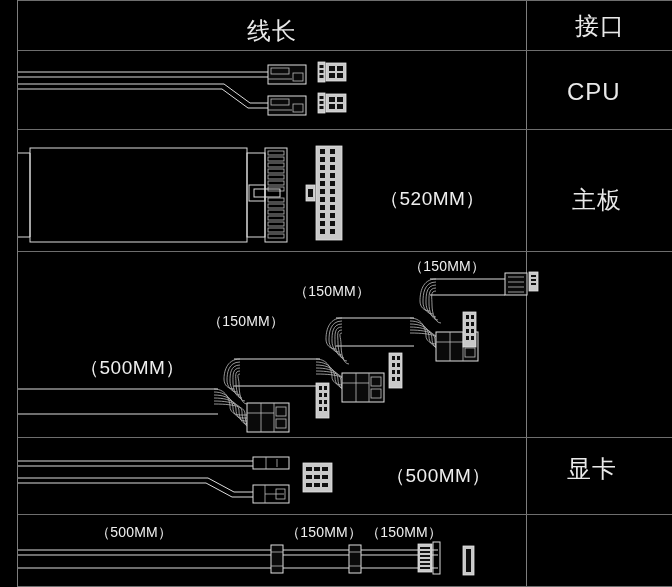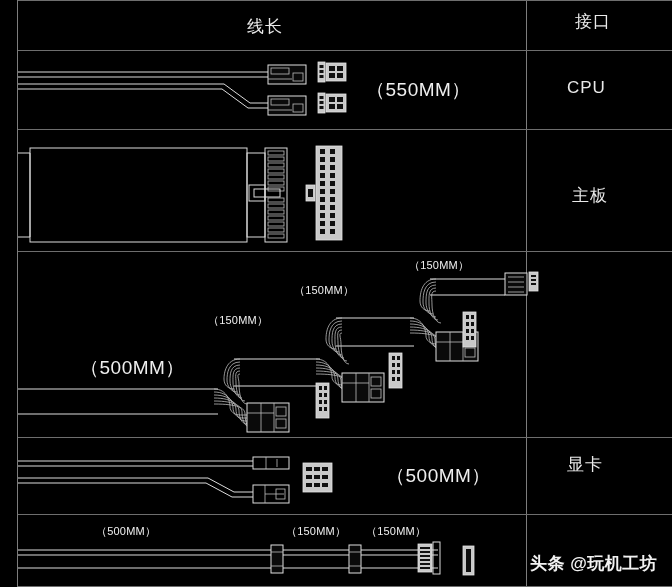--- a/index.html
+++ b/index.html
@@ -21,32 +21,32 @@
   .vdiv {
     position: absolute;
     left: 508px; top: 0; width: 1px; height: 587px;
     background: #7d7d7d;
   }
   .hdiv { position: absolute; left: 0; width: 655px; height: 1px; background: #6e6e6e; }
 
   .cell-label {
     position: absolute;
     color: #e9e9e9;
-    font-size: 17px;
+    font-size: 24px;
     letter-spacing: 1px;
     white-space: nowrap;
   }
   .len-label {
     position: absolute;
     color: #efefef;
     font-size: 19px;
     letter-spacing: 0.5px;
     white-space: nowrap;
   }
-  .len-label.sm { font-size: 11px; letter-spacing: 0.2px; text-align: center; }
+  .len-label.sm { font-size: 14px; letter-spacing: 0.2px; text-align: center; }
 
   .watermark {
     position: absolute;
     color: #f2f2f2;
     font-size: 17px;
     font-weight: bold;
     letter-spacing: 0.5px;
     white-space: nowrap;
   }
 
@@ -118,21 +118,20 @@
         <rect class="fillgray" x="8" y="1" width="20" height="18"></rect>
         <rect class="pin" x="11" y="4" width="6" height="5"></rect>
         <rect class="pin" x="19" y="4" width="6" height="5"></rect>
         <rect class="pin" x="11" y="11" width="6" height="5"></rect>
         <rect class="pin" x="19" y="11" width="6" height="5"></rect>
         <rect class="pin" x="1.5" y="3" width="4" height="3"></rect>
         <rect class="pin" x="1.5" y="8" width="4" height="3"></rect>
         <rect class="pin" x="1.5" y="13" width="4" height="3"></rect>
       </svg>
     </div>
-    <div class="len-label" style="left:348px; top:77px;">（550MM）</div>
     <div class="cell-label" style="left:549px; top:78px;">CPU</div>
 
     <div class="art" style="left:0px; top:140px;">
       <svg width="270" height="105" viewBox="0 0 270 105">
 
         <path class="stroke" d="M0,13 L12,13 L12,97 L0,97"></path>
         <rect class="stroke" x="12" y="8" width="217" height="94"></rect>
 
         <rect class="stroke" x="229" y="13" width="18" height="84"></rect>
 
@@ -182,20 +181,21 @@
             <rect x="24" y="59" width="5" height="5"></rect>
           <rect x="14" y="67" width="5" height="5"></rect>
             <rect x="24" y="67" width="5" height="5"></rect>
           <rect x="14" y="75" width="5" height="5"></rect>
             <rect x="24" y="75" width="5" height="5"></rect>
           <rect x="14" y="83" width="5" height="5"></rect>
             <rect x="24" y="83" width="5" height="5"></rect>
         </g>
       </svg>
     </div>
+    <div class="len-label" style="left:362px; top:186px;">（520MM）</div>
     <div class="cell-label" style="left:554px; top:184px;">主板</div>
 
     <div class="art" style="left:0px; top:255px;">
       <svg width="520" height="182" viewBox="0 0 520 182">
 
         <path class="stroke" d="M0,134 L200,134"></path>
         <path class="stroke" d="M0,159 L200,159"></path>
 
         <g class="stroke-thin">
           <path d="M196,134 C210,134 212,148 212,152 L212,152 C212,156 216,160 222,160 L229,160"></path>
@@ -396,16 +396,15 @@
       <svg width="12" height="30" viewBox="0 0 12 30">
         <rect class="fillgray" x="0" y="0" width="11" height="29"></rect>
         <path class="pin" d="M3,3 L8,3 L8,26 L3,26 Z"></path>
       </svg>
     </div>
     <div class="len-label sm" style="left:78px; top:524px;">（500MM）</div>
     <div class="len-label sm" style="left:268px; top:524px;">（150MM）</div>
     <div class="len-label sm" style="left:348px; top:524px;">（150MM）</div>
     <div class="cell-label" style="left:549px; top:545px;"></div>
 
-    <div class="watermark" style="left:512px; top:552px;">头条 @玩机工坊</div>
 
   </div>
 </div>
 
 </body></html>

